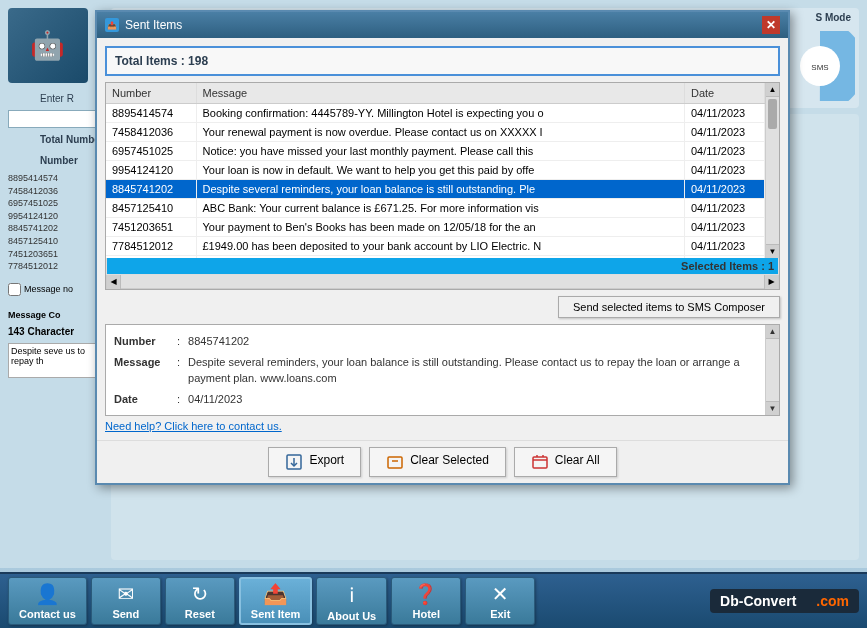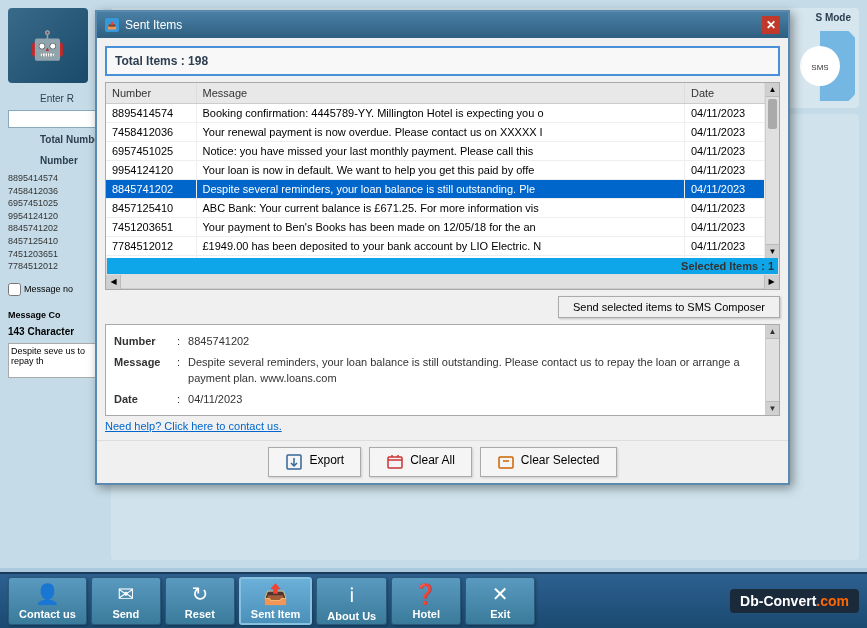--- a/index.html
+++ b/index.html
@@ -213,21 +213,21 @@
     .taskbar-btn-label { font-size: 11px; font-weight: bold; }
 
     .db-convert-logo {
       background: #1a2a3a;
       padding: 4px 10px;
       color: white;
       font-size: 14px;
       font-weight: bold;
       border-radius: 4px;
     }
-    .db-convert-logo span { color: #ff6600; }
+    .db-convert-logo span { color: #ff6600; padding-left: 20px; }
 
     
     .main-bg {
       position: absolute;
       top: 0; left: 0; right: 0; bottom: 60px;
       background: #c5dce8;
       display: flex;
       padding: 8px;
       gap: 8px;
     }
@@ -437,39 +437,39 @@
         <div class="dialog-btn-icon btn-export-icon">
           <svg width="18" height="18" viewBox="0 0 18 18">
               <rect x="2" y="2" width="14" height="14" rx="1" fill="none" stroke="#336699" stroke-width="1.5"></rect>
               <line x1="9" y1="5" x2="9" y2="13" stroke="#336699" stroke-width="1.5"></line>
               <polyline points="6,10 9,13 12,10" fill="none" stroke="#336699" stroke-width="1.5"></polyline>
             </svg>
         </div>
         <span>Export</span>
       </button>
       <button class="dialog-btn">
+        <div class="dialog-btn-icon btn-clearsel-icon">
+          <svg width="18" height="18" viewBox="0 0 18 18">
+              <rect x="2" y="4" width="14" height="11" rx="1" fill="none" stroke="#cc6600" stroke-width="1.5"></rect>
+              <line x1="6" y1="8" x2="12" y2="8" stroke="#cc6600" stroke-width="1.5"></line>
+            </svg>
+        </div>
+        <span>Clear Selected</span>
+      </button>
+      <button class="dialog-btn">
         <div class="dialog-btn-icon btn-clearall-icon">
           <svg width="18" height="18" viewBox="0 0 18 18">
               <rect x="2" y="4" width="14" height="11" rx="1" fill="none" stroke="#cc3333" stroke-width="1.5"></rect>
               <line x1="6" y1="4" x2="6" y2="2" stroke="#cc3333" stroke-width="1.5"></line>
               <line x1="12" y1="4" x2="12" y2="2" stroke="#cc3333" stroke-width="1.5"></line>
               <line x1="2" y1="7" x2="16" y2="7" stroke="#cc3333" stroke-width="1.5"></line>
             </svg>
         </div>
         <span>Clear All</span>
       </button>
-      <button class="dialog-btn">
-        <div class="dialog-btn-icon btn-clearsel-icon">
-          <svg width="18" height="18" viewBox="0 0 18 18">
-              <rect x="2" y="4" width="14" height="11" rx="1" fill="none" stroke="#cc6600" stroke-width="1.5"></rect>
-              <line x1="6" y1="8" x2="12" y2="8" stroke="#cc6600" stroke-width="1.5"></line>
-            </svg>
-        </div>
-        <span>Clear Selected</span>
-      </button>
     </div>
   </div>
 
   <div class="taskbar" style="position:absolute;bottom:0;left:0;right:0;">
     <div class="taskbar-buttons" id="taskbar-buttons">
 
     <div class="taskbar-btn">
     <span class="taskbar-btn-icon">👤</span>
     <span class="taskbar-btn-label">Contact us</span>
   </div>

